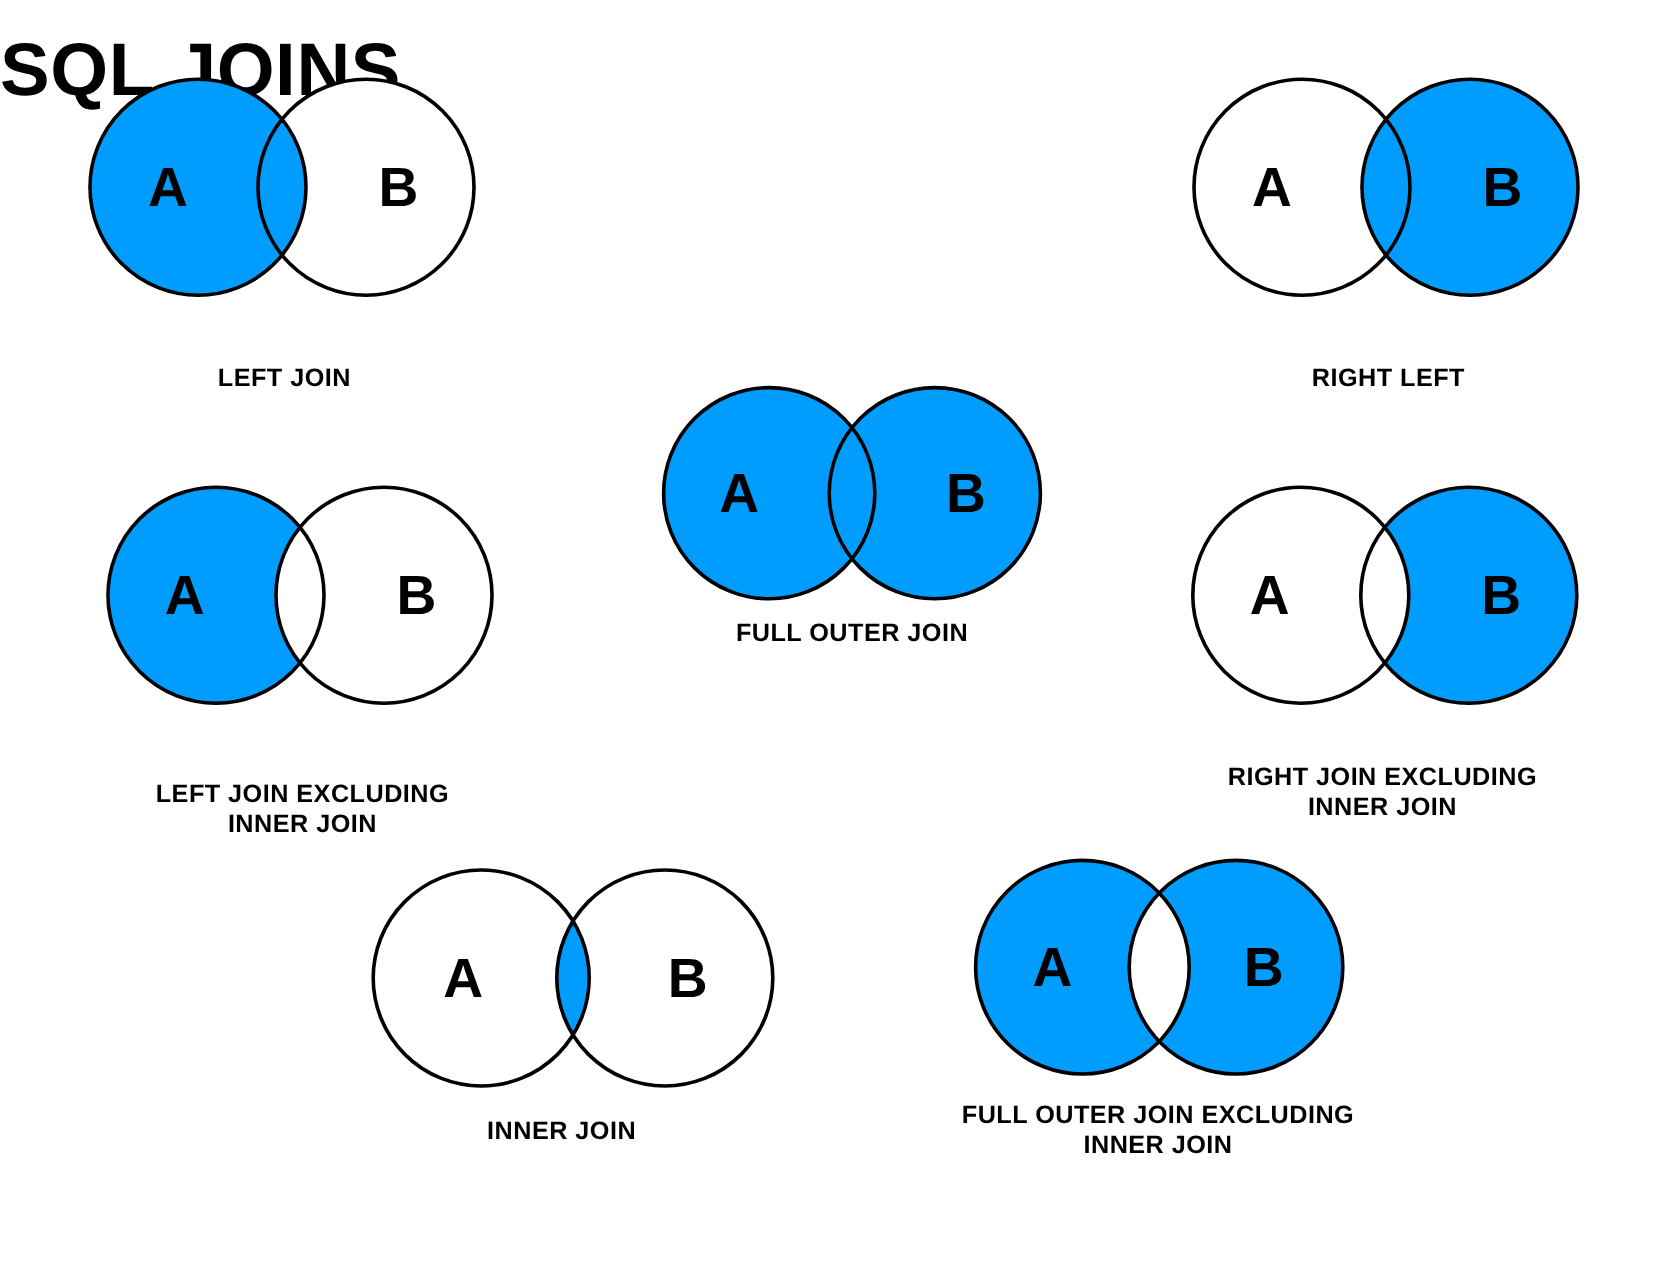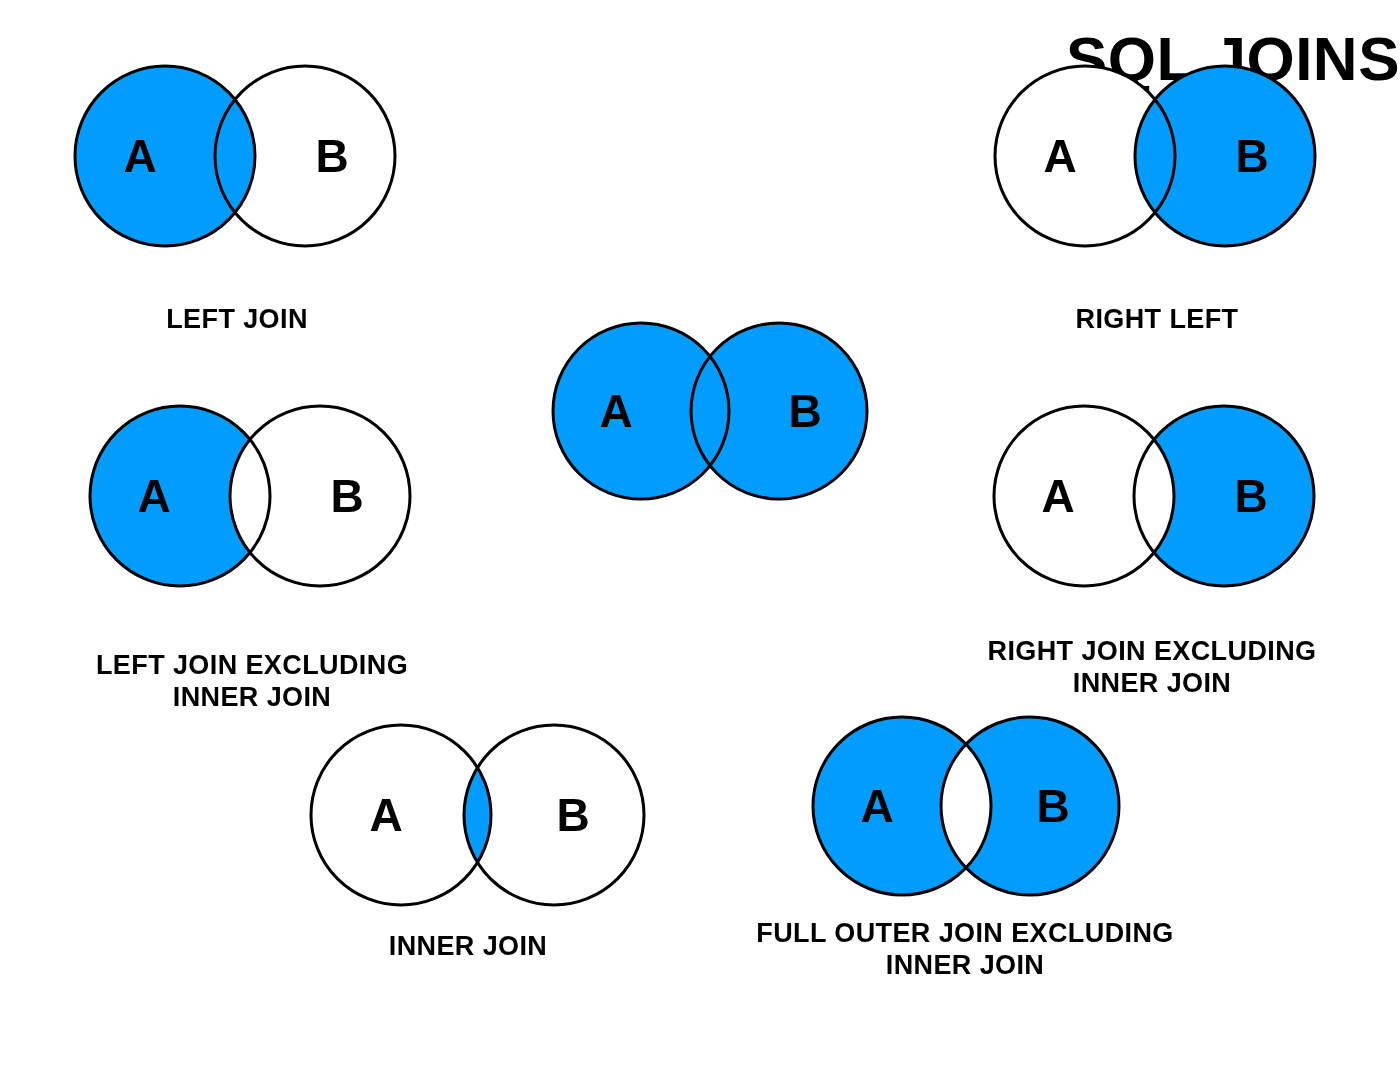--- a/index.html
+++ b/index.html
@@ -13,21 +13,21 @@
     position: relative;
     overflow: hidden;
     font-family: "Liberation Sans", sans-serif;
     color: #000000;
   }
   #page-title {
     position: absolute;
     left: 0;
     top: 28px;
     width: 1400px;
-    text-align: right;
+    text-align: left;
     font-size: 62px;
     font-weight: bold;
     letter-spacing: 0.5px;
     line-height: 1;
   }
   .venn-card {
     position: absolute;
   }
   .venn-svg {
     display: block;
@@ -36,21 +36,21 @@
     font-family: "Liberation Sans", sans-serif;
     font-weight: bold;
     font-size: 46px;
     fill: #000000;
     dominant-baseline: central;
     text-anchor: middle;
   }
   .venn-caption {
     margin-top: 6px;
     text-align: center;
-    font-size: 27px;
+    font-size: 21px;
     font-weight: bold;
     line-height: 1.18;
     letter-spacing: 0.4px;
     white-space: pre-line;
   }
   
   #card-left-join            { left: 52px;  top: 46px;  width: 370px; }
   #card-right-join           { left: 972px; top: 46px;  width: 370px; }
   #card-left-excl            { left: 52px;  top: 386px; width: 400px; }
   #card-full-outer           { left: 530px; top: 316px; width: 360px; }
@@ -134,20 +134,21 @@
 
 <div class="venn-card" id="card-full-outer">
   <svg class="venn-svg" width="360" height="190" viewBox="0 0 360 190">
     <circle cx="111" cy="95" r="88" fill="#009DFF"></circle>
     <circle cx="249" cy="95" r="88" fill="#009DFF"></circle>
     <circle cx="111" cy="95" r="88" fill="none" stroke="#000000" stroke-width="3"></circle>
     <circle cx="249" cy="95" r="88" fill="none" stroke="#000000" stroke-width="3"></circle>
     <text class="venn-letter" x="86" y="95">A</text>
     <text class="venn-letter" x="275" y="95">B</text>
   </svg>
+  <div class="venn-caption">FULL OUTER JOIN</div>
 </div>
 
 <div class="venn-card" id="card-right-excl">
   <svg class="venn-svg" width="400" height="240" viewBox="0 0 400 240">
     <defs>
       <mask id="maskBonly-rx">
         <rect x="0" y="0" width="400" height="240" fill="black"></rect>
         <circle cx="272" cy="110" r="90" fill="white"></circle>
         <circle cx="132" cy="110" r="90" fill="black"></circle>
       </mask>

